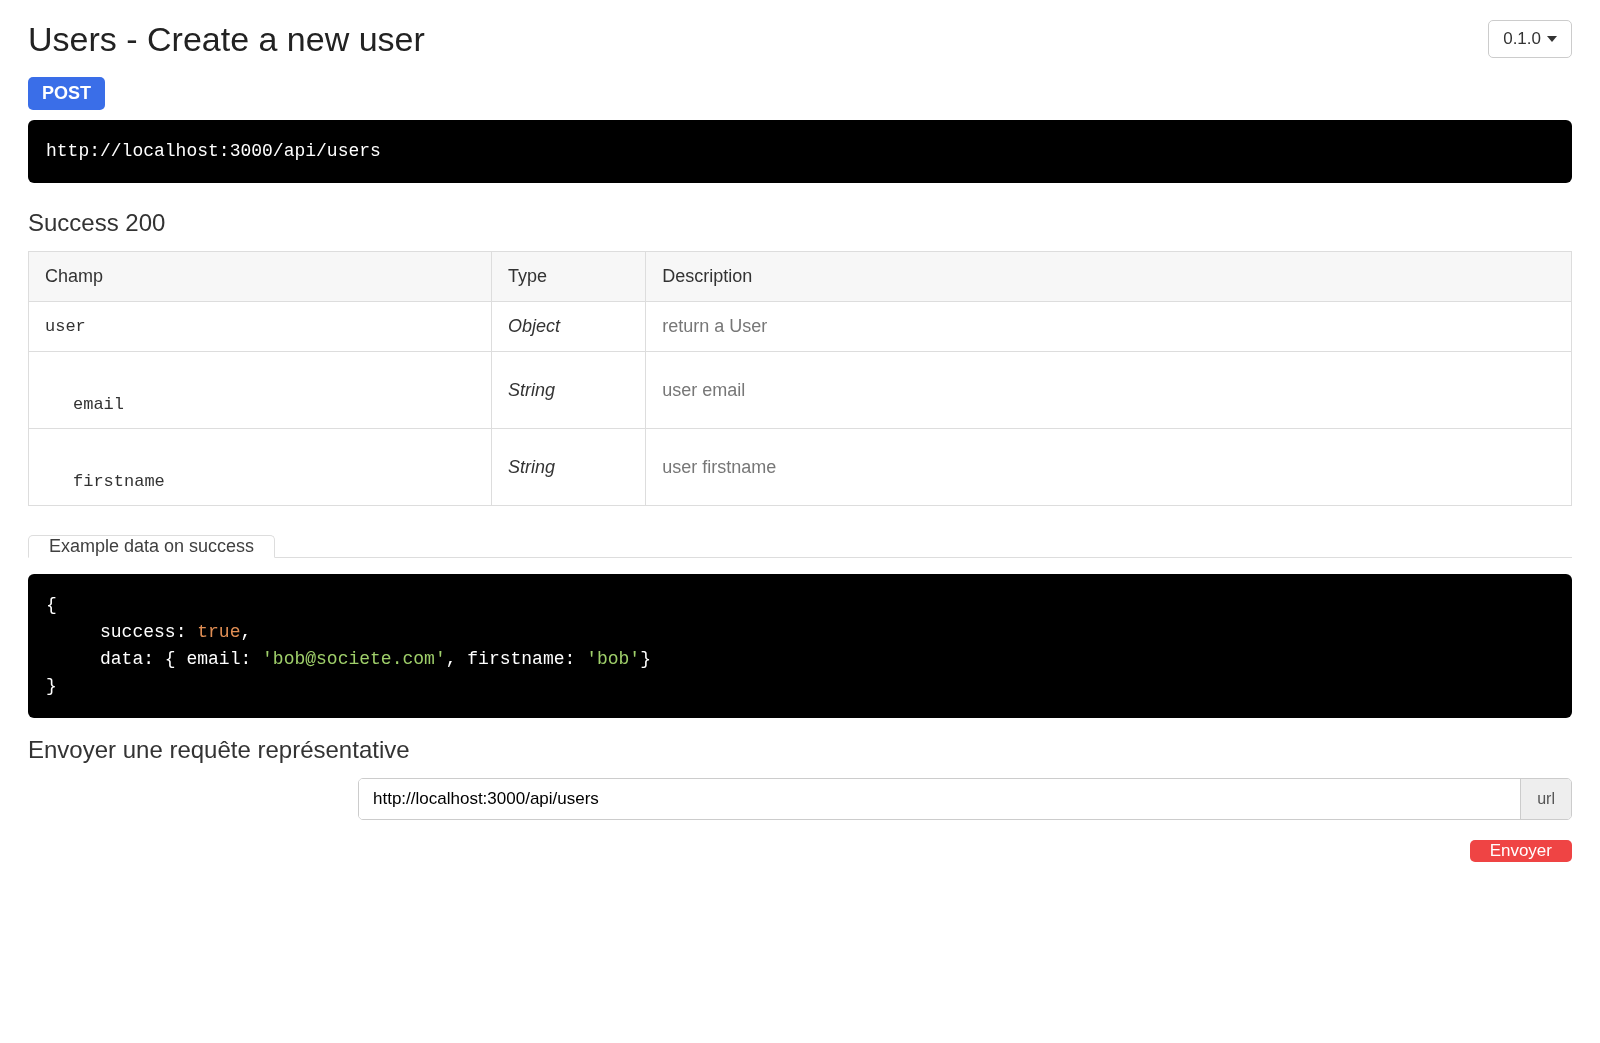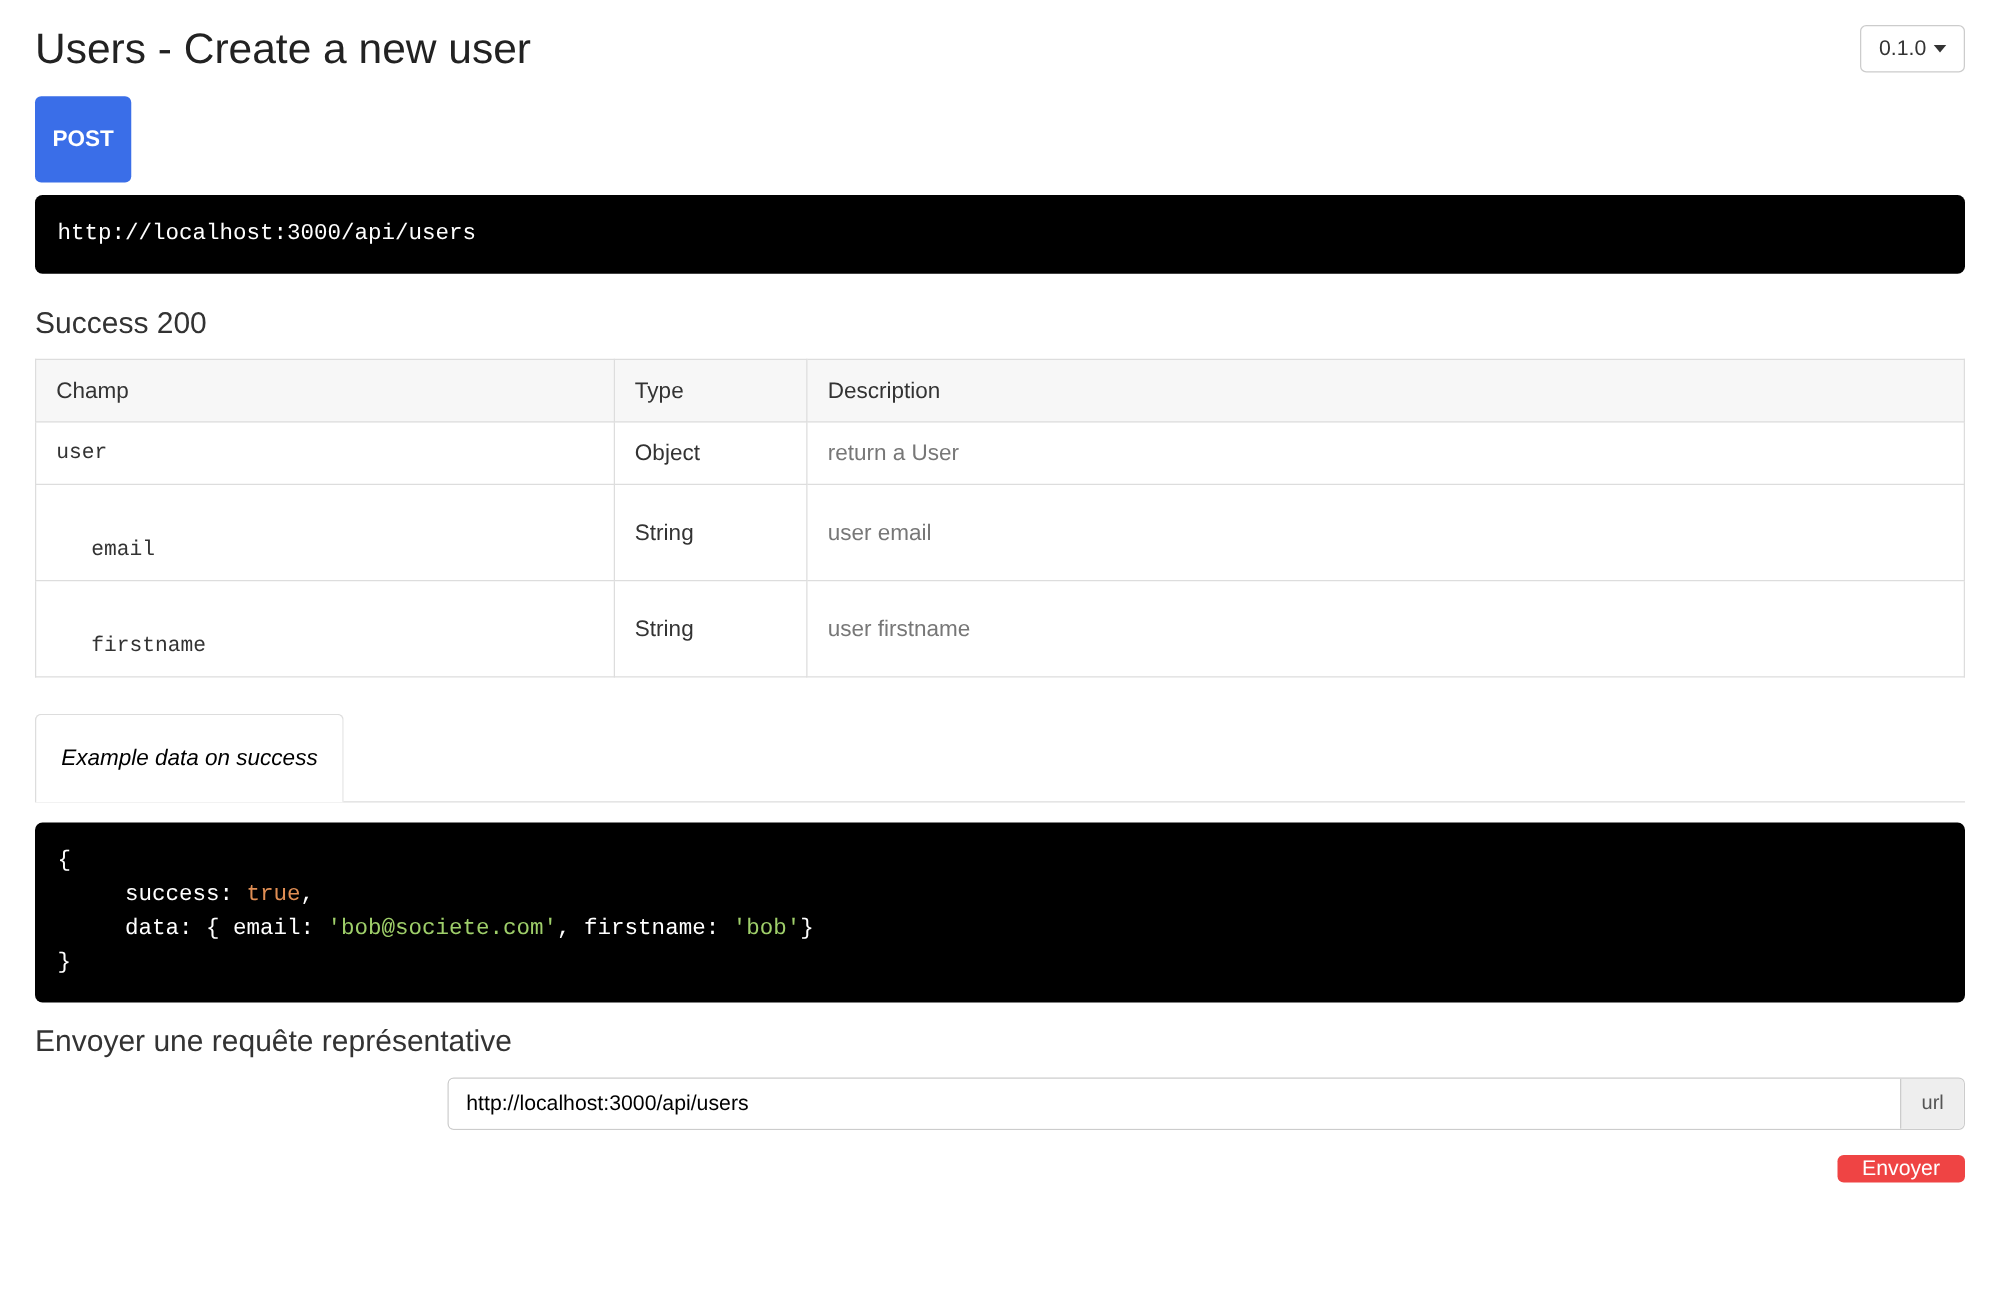--- a/index.html
+++ b/index.html
@@ -47,21 +47,21 @@
     border-right: 5px solid transparent;
     border-top: 6px solid #333;
     vertical-align: middle;
   }
   .method-badge {
     display: inline-block;
     background: #3a6ee8;
     color: #fff;
     font-weight: 600;
     font-size: 18px;
-    padding: 24px 14px;
+    padding: 6px 14px;
     border-radius: 5px;
     margin-bottom: 10px;
   }
   .url-block, .code-block {
     background: #000;
     color: #fff;
     font-family: "SFMono-Regular", Consolas, "Liberation Mono", Menlo, monospace;
     font-size: 18px;
     padding: 18px 18px;
     border-radius: 6px;
@@ -92,41 +92,40 @@
     background: #f7f7f7;
     font-weight: 500;
     color: #333;
   }
   table.params td.col-field {
     font-family: "SFMono-Regular", Consolas, "Liberation Mono", Menlo, monospace;
     font-size: 17px;
     color: #333;
     width: 30%;
   }
-  table.params td.col-type { width: 10%; }
+  table.params td.col-type { width: 10%; font-style: italic; }
   table.params td.col-desc { color: #777; width: 60%; }
   .indent-1 { padding-left: 28px; display: inline-block; margin-top: 29px; }
 
   .tabs {
     border-bottom: 1px solid #ddd;
     margin-bottom: 16px;
   }
   .tab {
     display: inline-block;
     border: 1px solid #ddd;
     border-bottom: 1px solid #fff;
     background: #fff;
     border-radius: 5px 5px 0 0;
-    padding: 24px 20px;
-    font-size: 18px;
-    color: #000000;
+    padding: 0 20px;
+    font-size: 18px;
+    color: #404040;
     position: relative;
     top: 1px;
     cursor: pointer;
-    font-style: italic;
   }
 
   
   .code-block { white-space: pre; }
   .tok-keyword { color: #e08e54; } 
   .tok-string  { color: #9fcf6a; } 
   .tok-plain   { color: #fff; }
 
   .sample-request-row {
     display: flex;

